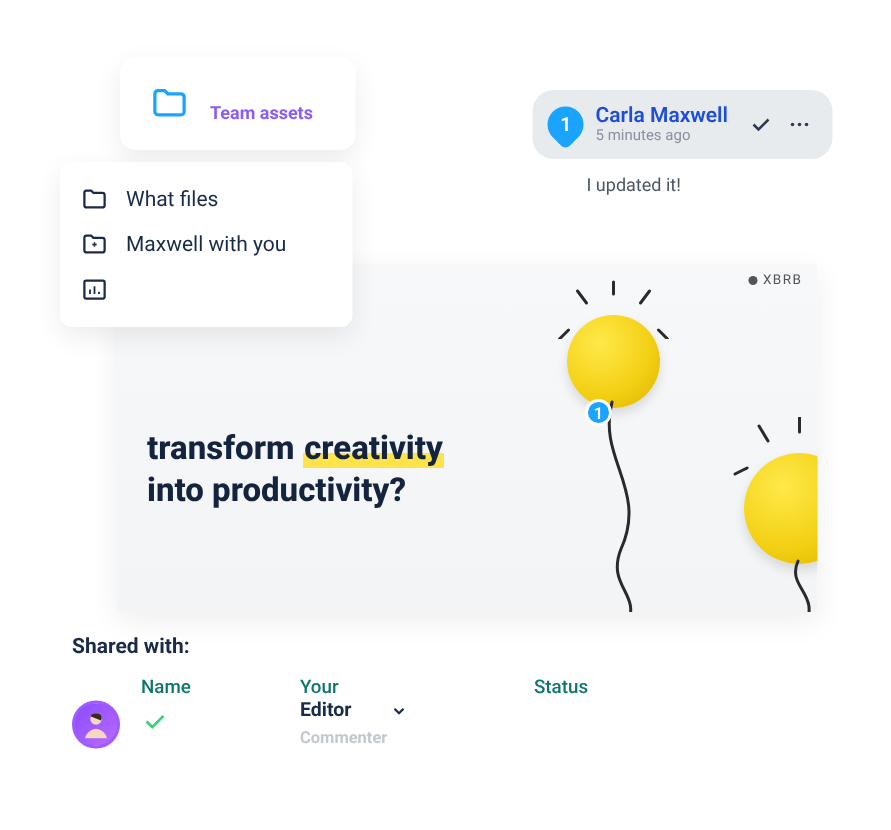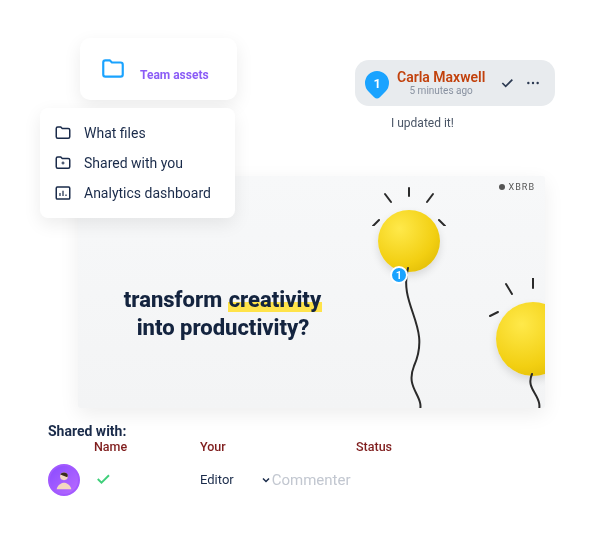--- a/index.html
+++ b/index.html
@@ -63,22 +63,22 @@
     background:#1aa3ff;
     color:#fff; font-size:13px; font-weight:600;
     display:flex; align-items:center; justify-content:center;
     border-radius: 50% 50% 50% 4px;
     transform: rotate(-45deg);
   }
   .marker span { transform: rotate(45deg); }
   .comment-who {
     display:flex; flex-direction:column; line-height:1.1;
   }
-  .comment-who .nm { font-size:14px; font-weight:600; color:#c2410c;}
-  .comment-who .tm { font-size:10px; color:#8891a0;text-align:center;}
+  .comment-who .nm { font-size:14px; font-weight:600; color:#1d4ed8;}
+  .comment-who .tm { font-size:10px; color:#8891a0;}
   .comment-actions {
     margin-left:auto; display:flex; align-items:center; gap:10px;
     color:#2c3a52;
   }
   .comment-actions svg { width:16px; height:16px; display:block; cursor:pointer;}
   .comment-body {
     margin: 10px 0 0 36px;
     font-size: 12px;
     color:#4a5566;
   }
@@ -86,21 +86,20 @@
   
   .slide {
     position:absolute;
     left: 78px; top: 176px;
     width: 467px; height: 232px;
     background: linear-gradient(#f7f8f9,#f3f4f5);
     border-radius: 2px;
     box-shadow: 0 6px 20px rgba(0,0,0,0.07);
     z-index: 2;
     overflow:hidden;
-    text-align:center;
   }
   .slide-brand {
     position:absolute; right:10px; top:6px;
     font-size:9px; letter-spacing:1px; color:#555;
     display:flex; align-items:center; gap:4px;
   }
   .slide-brand::before { content:""; width:6px; height:6px; border-radius:50%; background:#555; display:inline-block;}
   .hero-text {
     position:absolute; left:20px; top:82px;
     width: 250px;
@@ -138,47 +137,46 @@
   .bulb svg.stem { position:absolute; }
 
   
   .share {
     position:absolute;
     left:48px; top:423px;
     width: 510px;
     font-size:13px;
     color:#1a2b4a;
   }
-  .share h4 { font-size:14px; font-weight:700; }
+  .share h4 { font-size:14px; font-weight:700; margin-bottom:12px;}
   .share .thead, .share .trow {
     display:grid;
     grid-template-columns: 40px 100px 150px 60px 120px;
     align-items:center;
     gap: 6px;
   }
   .share .thead {
-    font-size:12.5px; color:#7f1d1d; font-weight:500;
-    margin-bottom:10px;
+    font-size:12.5px; color:#0f766e; font-weight:500;
   }
   .share .thead .c1 { grid-column: 2; }
   .avatar {
     width:32px; height:32px; border-radius:50%;
     background: linear-gradient(135deg,#8a4bff,#b96bff);
     border: 2px solid #a259ff;
     display:flex; align-items:center; justify-content:center;
     overflow:hidden;
   }
   .avatar svg { width:22px; height:22px; }
   .status-ok svg { width:18px; height:18px; color:#3fcf7a; }
   .perm {
-    display:flex; line-height:1.3;
+    display:flex; flex-direction:column; line-height:1.3;font-weight:bold;
   }
   .perm-row { display:flex; align-items:center; gap:26px; cursor:pointer;}
   .perm-row svg { width:12px; height:12px; }
-  .perm .alt { font-size:15px; color:#c2c7d0; margin-top:2px;text-align:right;}
+  .perm .alt { font-size:11px; color:#c2c7d0; margin-top:2px;}
 </style>
 </head>
 <body>
 
 <div class="nav-card">
   <div class="hdr-row">
     <span class="folder-icon-main">
       <svg viewBox="0 0 24 24" fill="none" stroke="#1aa3ff" stroke-width="2">
           <path d="M3 6a2 2 0 0 1 2-2h4l2 2h8a2 2 0 0 1 2 2v9a2 2 0 0 1-2 2H5a2 2 0 0 1-2-2V6z"></path>
         </svg>
@@ -192,28 +190,27 @@
     <svg viewBox="0 0 24 24" fill="none" stroke="#1a2b4a" stroke-width="2">
         <path d="M3 6a2 2 0 0 1 2-2h4l2 2h8a2 2 0 0 1 2 2v9a2 2 0 0 1-2 2H5a2 2 0 0 1-2-2V6z"></path>
       </svg>
     <span>What files</span>
   </div>
   <div class="ni">
     <svg viewBox="0 0 24 24" fill="none" stroke="#1a2b4a" stroke-width="2">
         <path d="M3 6a2 2 0 0 1 2-2h4l2 2h8a2 2 0 0 1 2 2v9a2 2 0 0 1-2 2H5a2 2 0 0 1-2-2V6z"></path>
         <path d="M10 12l4 0M12 10l0 4" stroke-width="1.4"></path>
       </svg>
-    <span>Shared with you</span>
+    <span>Maxwell with you</span>
   </div>
   <div class="ni">
     <svg viewBox="0 0 24 24" fill="none" stroke="#1a2b4a" stroke-width="2">
         <rect x="3" y="4" width="18" height="16" rx="1.5"></rect>
         <path d="M8 16v-4M12 16v-7M16 16v-2" stroke-width="1.6"></path>
       </svg>
-    <span>Analytics dashboard</span>
   </div>
 </div>
 
 <div class="comment-wrap">
   <div class="comment-head">
     <div class="marker">
         <span>1</span>
       </div>
     <div class="comment-who">
       <span class="nm">Carla Maxwell</span>

